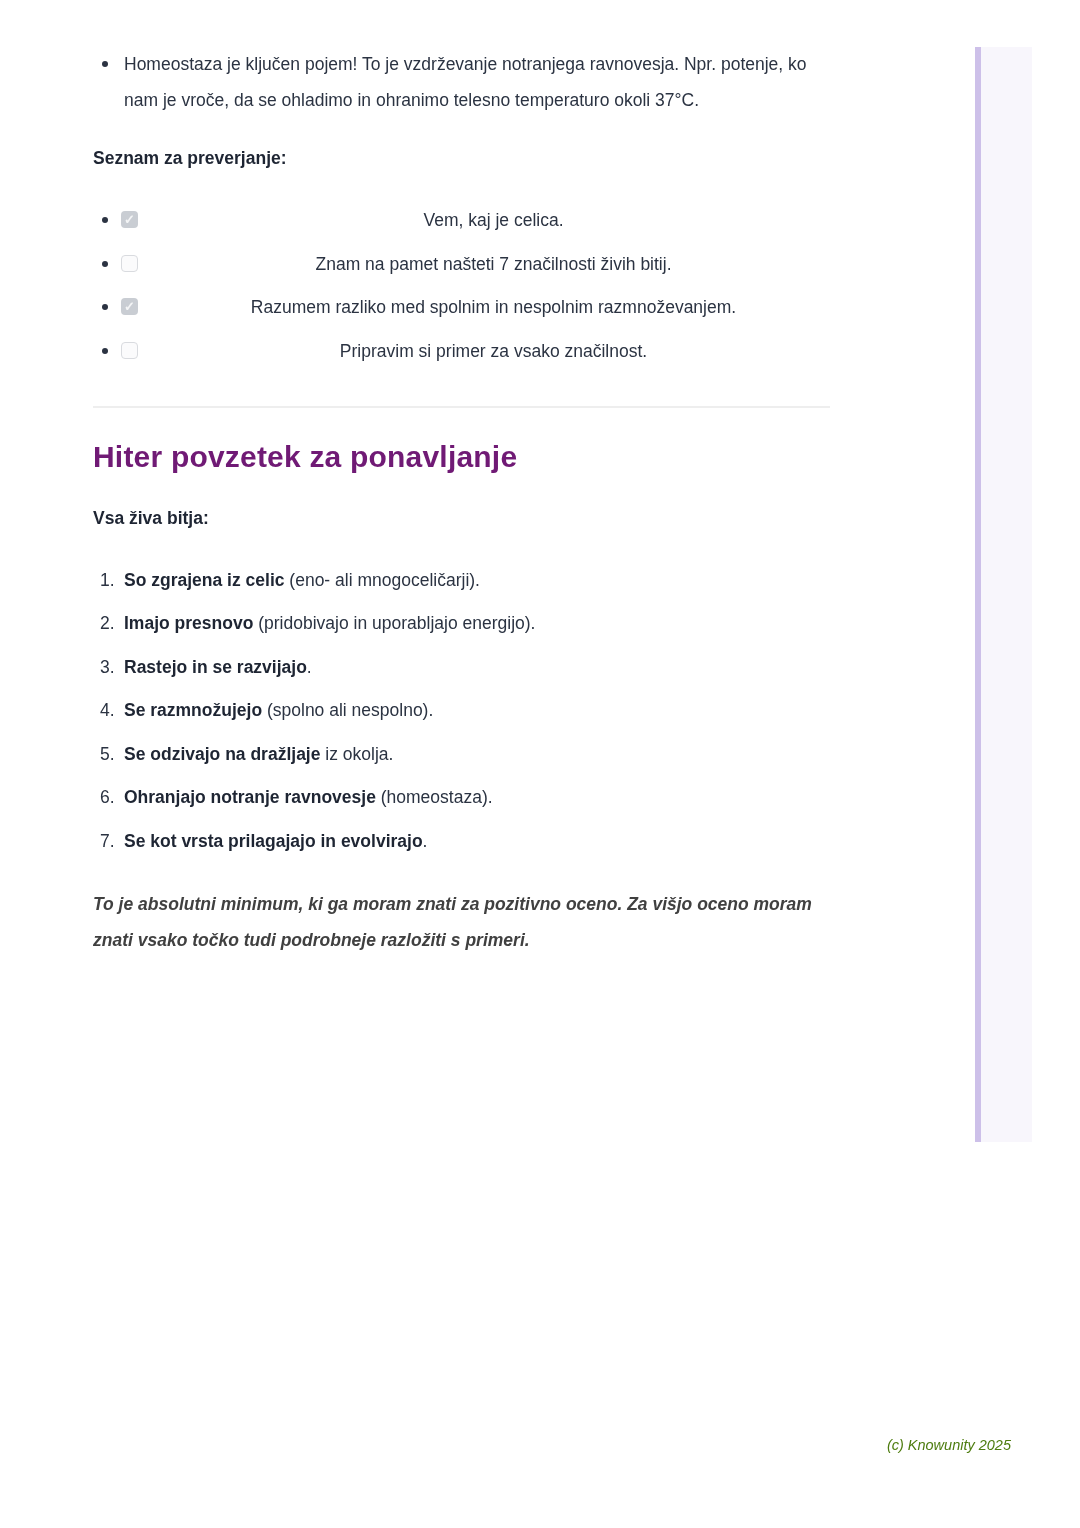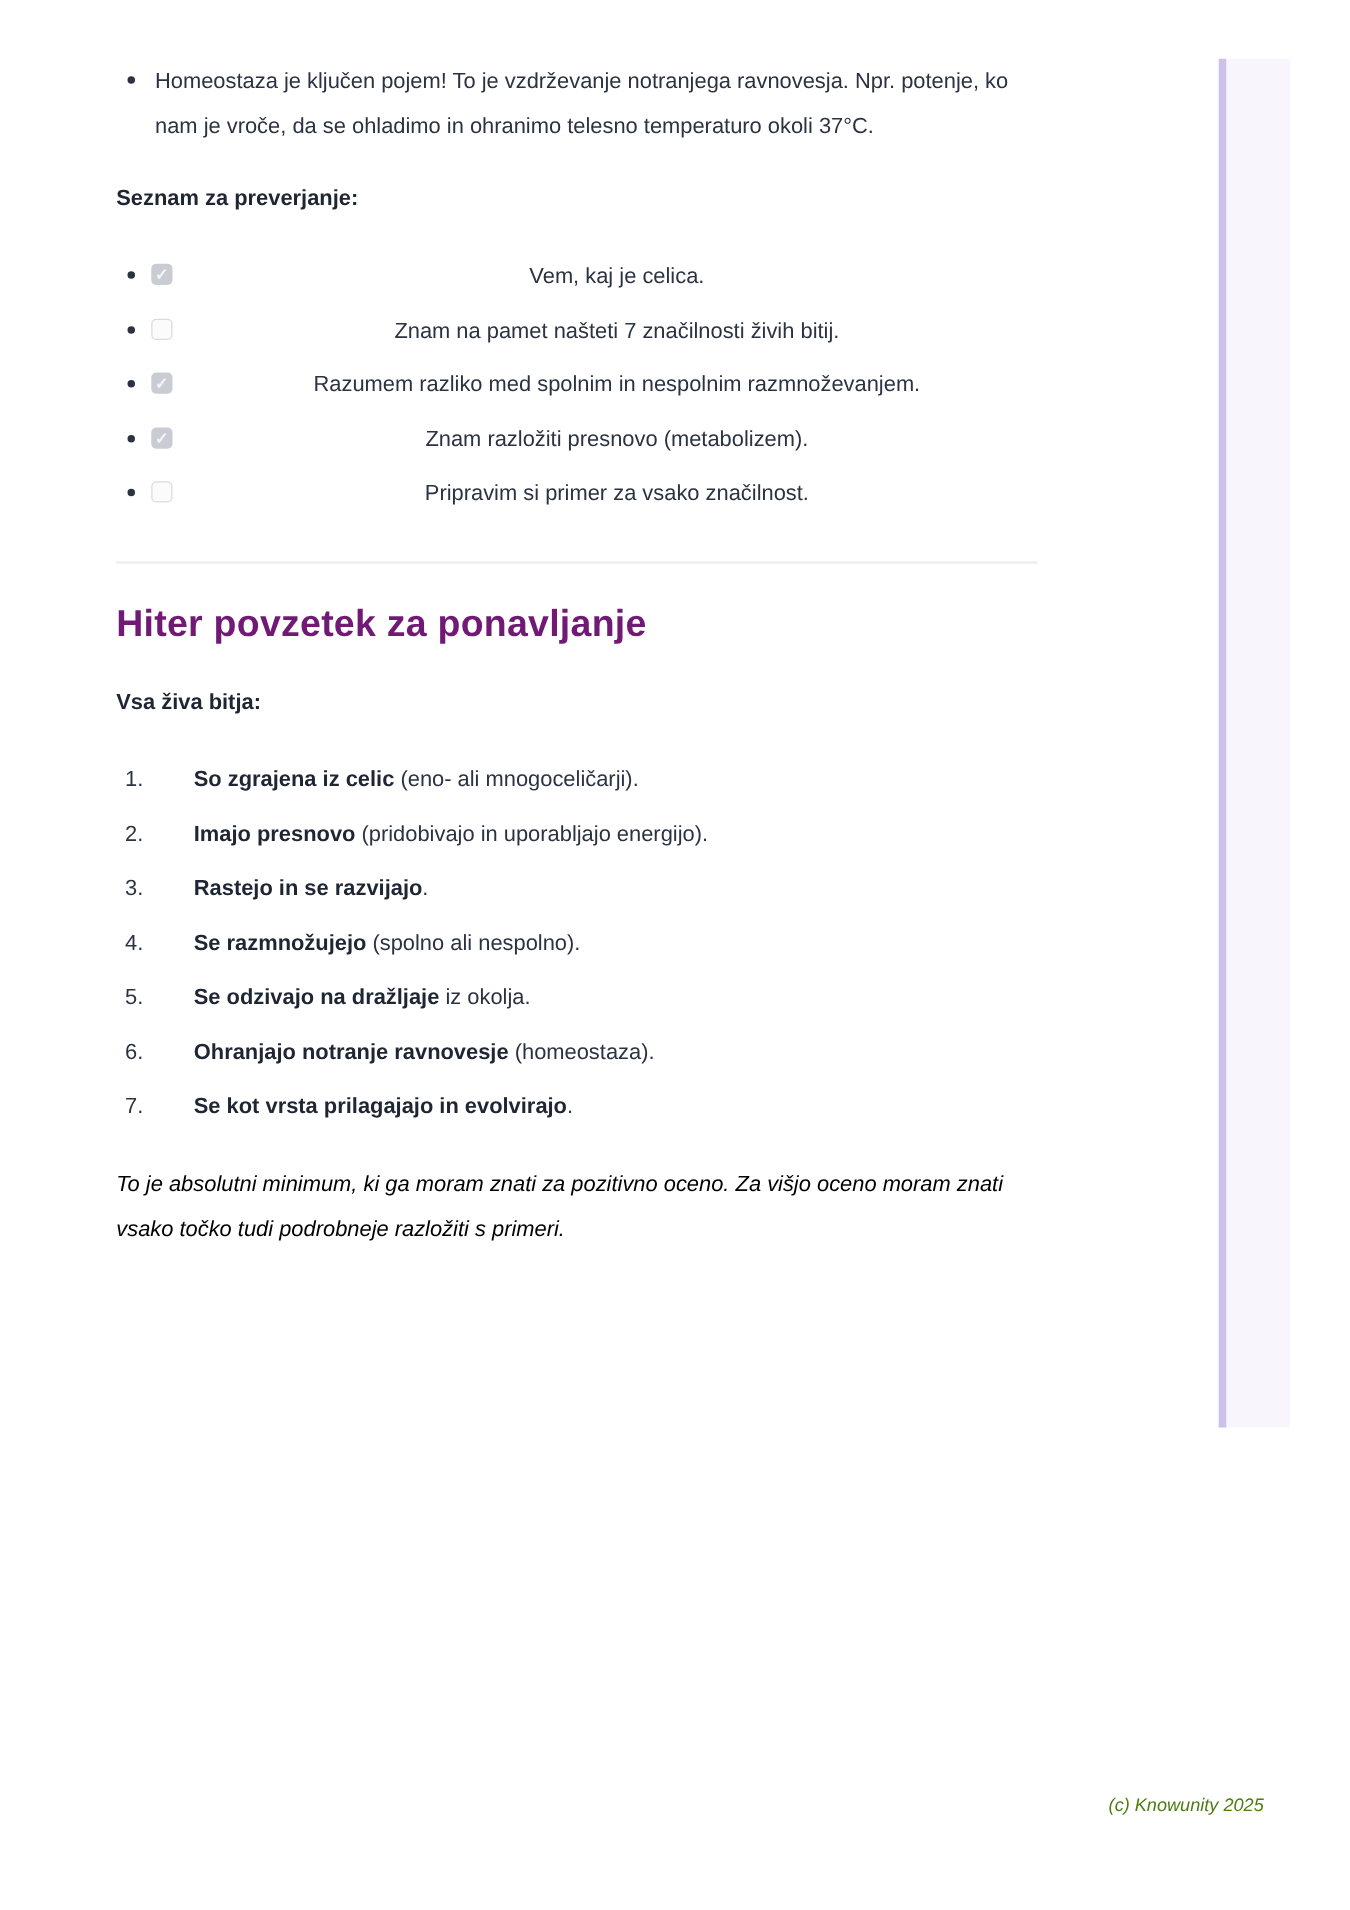--- a/index.html
+++ b/index.html
@@ -116,29 +116,29 @@
     margin-bottom: 7.5px;
   }
   .num {
     position: absolute;
     left: 7px;
     top: 0;
   }
   .bold-part {
     font-weight: bold;
     color: #1e2533;
-    margin-left: 31px;
   }
 
   .note-italic {
     margin-top: 27px;
     font-size: 17.5px;
     font-style: italic;
     line-height: 36px;
-    color: #000000;
+    color: #404040;
+    font-weight: bold;
   }
 
   
   .side-strip {
     position: absolute;
     left: 975px;
     top: 47px;
     width: 57px;
     height: 1095px;
     background: #f8f6fc;
@@ -180,25 +180,20 @@
       <span class="checkbox" data-state="false"></span>
       <span>Znam na pamet našteti 7 značilnosti živih bitij.</span>
     </li>
     <li>
       <span class="dot"></span>
       <span class="checkbox" data-state="true"></span>
       <span>Razumem razliko med spolnim in nespolnim razmnoževanjem.</span>
     </li>
     <li>
       <span class="dot"></span>
-      <span class="checkbox" data-state="true"></span>
-      <span>Znam razložiti presnovo (metabolizem).</span>
-    </li>
-    <li>
-      <span class="dot"></span>
       <span class="checkbox" data-state="false"></span>
       <span>Pripravim si primer za vsako značilnost.</span>
     </li>
   </ul>
 
   <hr class="divider">
 
   <h2 class="summary-heading">Hiter povzetek za ponavljanje</h2>
 
   <p class="section-label summary-intro">Vsa živa bitja:</p>

